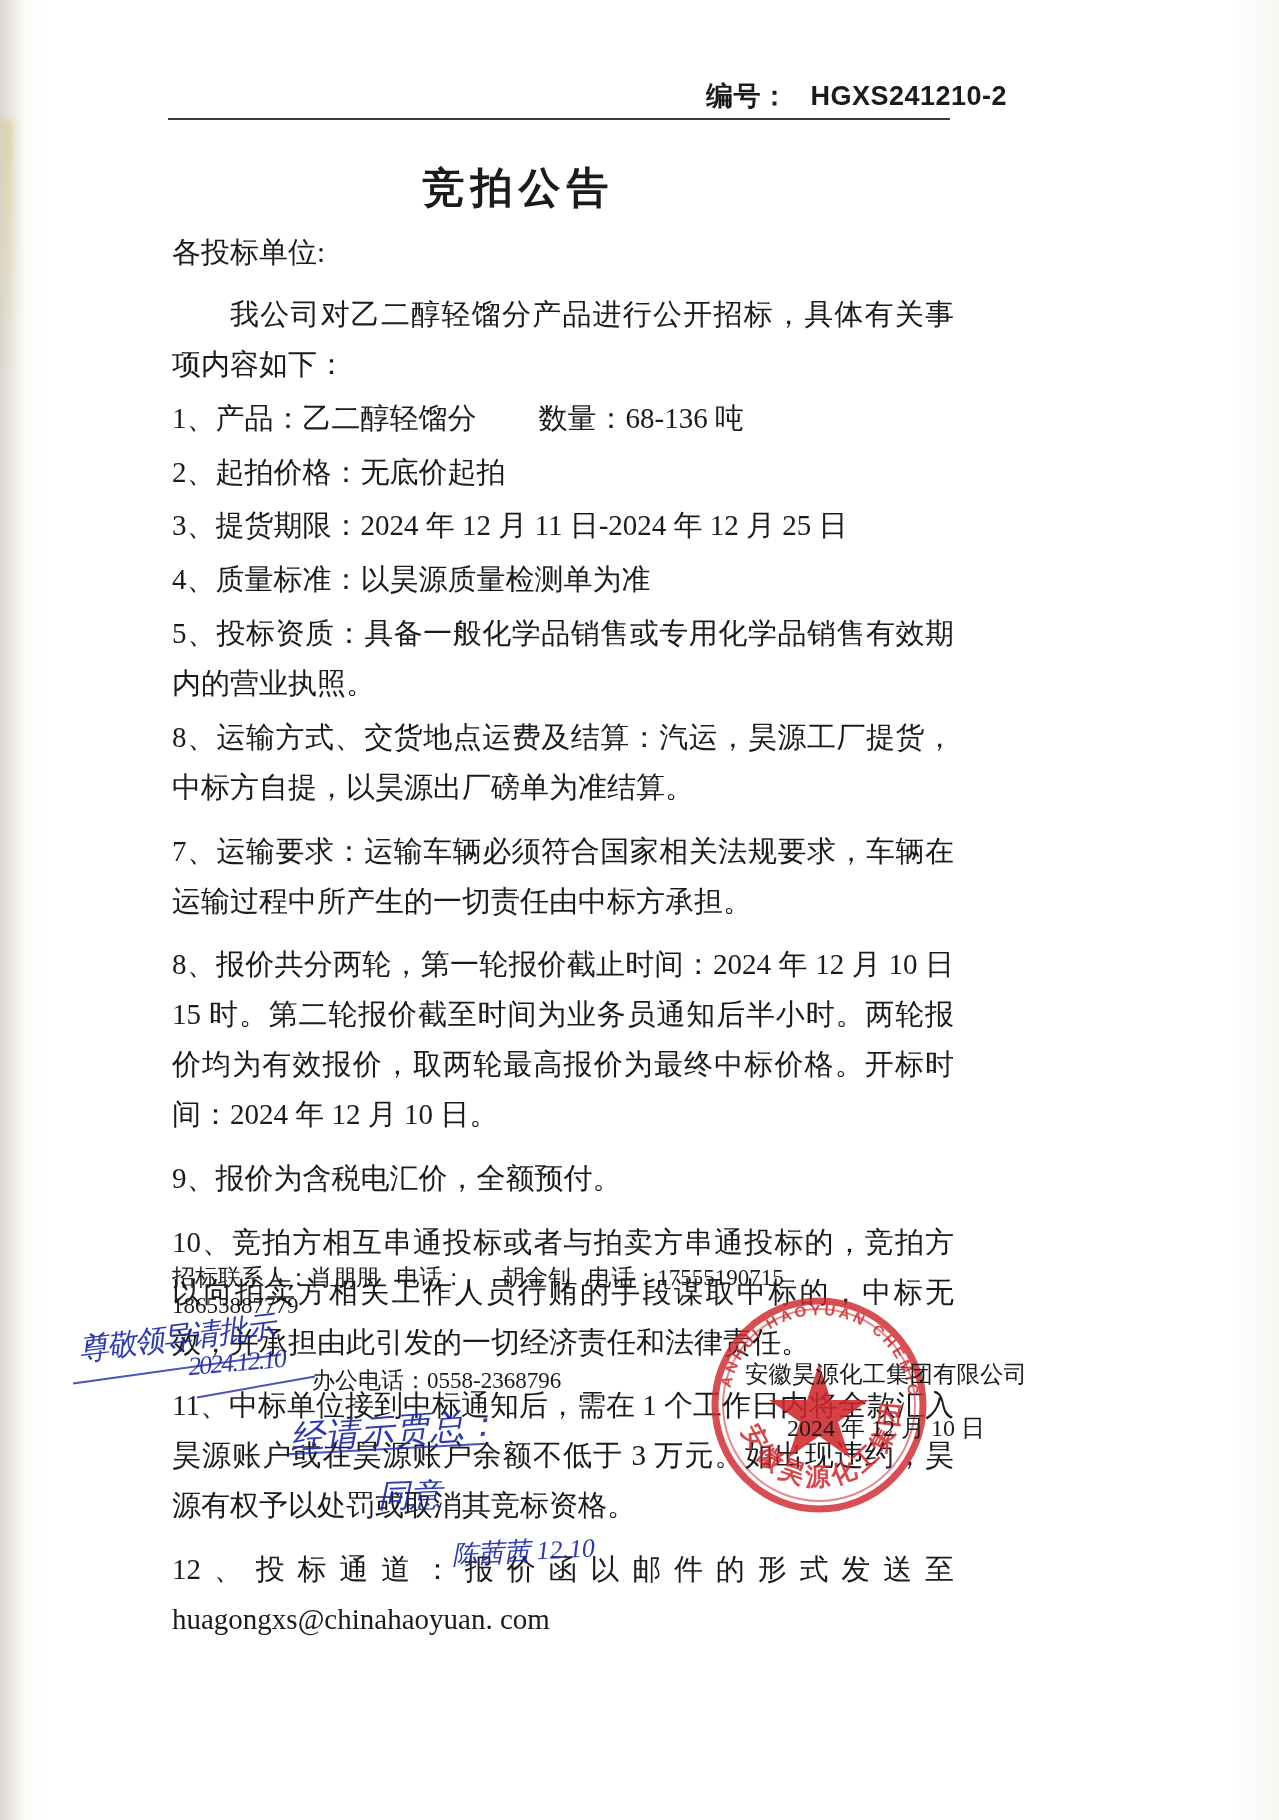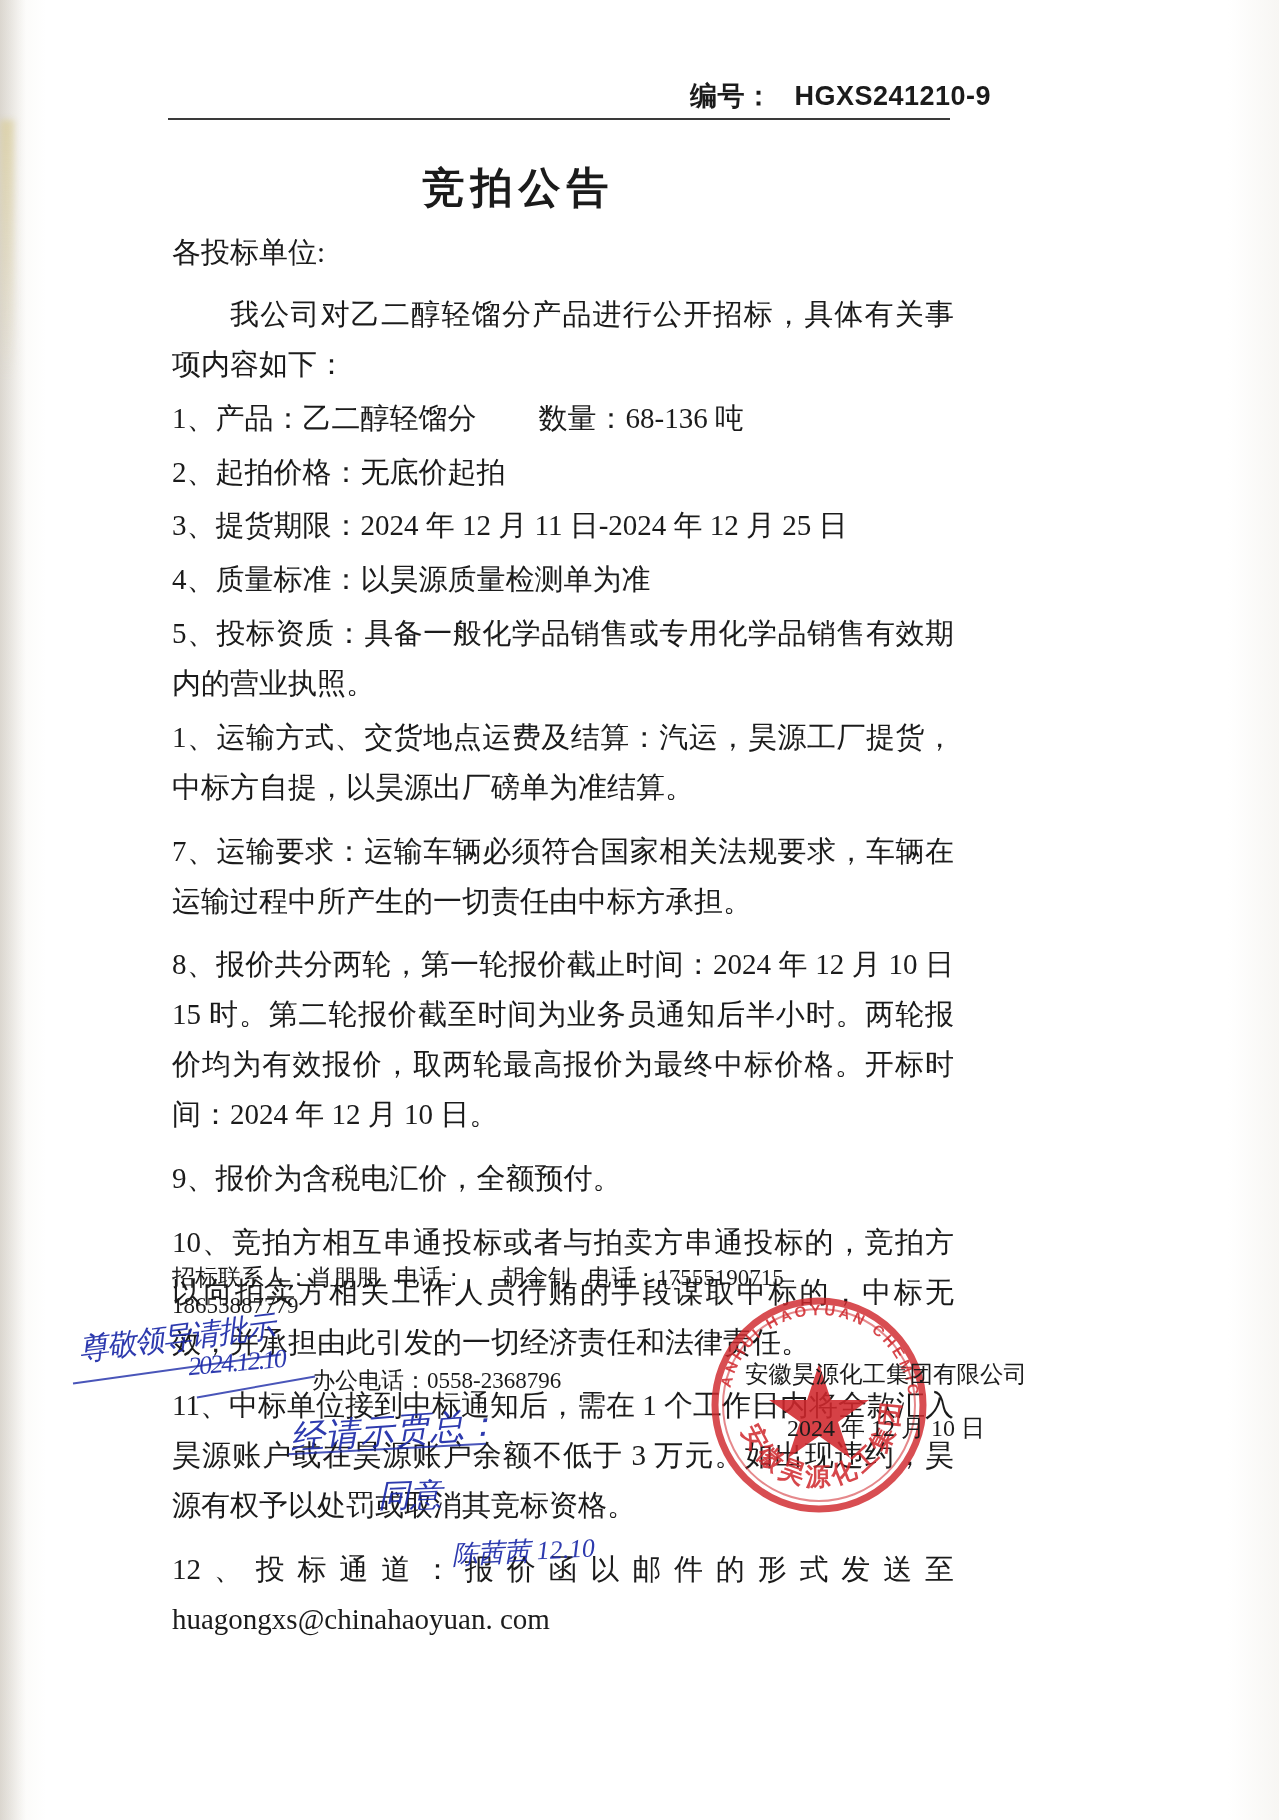--- a/index.html
+++ b/index.html
@@ -29,21 +29,21 @@
   }
   .content{position:absolute;left:0;top:0;width:1279px;height:1820px;}
 
   
   .doc-number{
     position:absolute;left:690px;top:78px;
     font-family:"Liberation Sans","DejaVu Sans",sans-serif;
     font-weight:bold;font-size:27px;letter-spacing:.5px;
     white-space:nowrap;
   }
-  .doc-number .label{margin-right:22px;}
+  .doc-number .label{margin-right:22px;margin-left:16px;}
   .rule{
     position:absolute;left:168px;top:118px;width:782px;height:0;
     border-top:2px solid #3a3a3a;
   }
 
   
   .title{
     position:absolute;left:0;top:160px;width:1037px;
     text-align:center;
     font-family:"Liberation Serif","DejaVu Serif",serif;
@@ -116,38 +116,38 @@
 </head>
 <body>
 
 <div class="page"></div>
 <div class="scan-shadow-left"></div>
 <div class="scan-blotch"></div>
 
 <div class="content">
 
   <div class="doc-number">
-    <span class="label">编号：</span><span>HGXS241210-9</span>
+    <span class="label">编号：</span><span>HGXS241210-2</span>
   </div>
   <div class="rule"></div>
 
   <div class="title">竞拍公告</div>
 
   <div class="body">
     <p class="salutation">各投标单位:</p>
     <p class="lead">我公司对乙二醇轻馏分产品进行公开招标，具体有关事项内容如下：</p>
 
     <p class="clause gap-sm">
       <span>1、产品：乙二醇轻馏分</span><span class="qty">数量：68-136 吨</span>
     </p>
     <p class="clause gap-sm">2、起拍价格：无底价起拍</p>
     <p class="clause gap-sm">3、提货期限：2024 年 12 月 11 日-2024 年 12 月 25 日</p>
     <p class="clause gap-sm">4、质量标准：以昊源质量检测单为准</p>
     <p class="clause gap-sm">5、投标资质：具备一般化学品销售或专用化学品销售有效期内的营业执照。</p>
-    <p class="clause gap-sm">1、运输方式、交货地点运费及结算：汽运，昊源工厂提货，中标方自提，以昊源出厂磅单为准结算。</p>
+    <p class="clause gap-sm">8、运输方式、交货地点运费及结算：汽运，昊源工厂提货，中标方自提，以昊源出厂磅单为准结算。</p>
     <p class="clause gap">7、运输要求：运输车辆必须符合国家相关法规要求，车辆在运输过程中所产生的一切责任由中标方承担。</p>
     <p class="clause gap">8、报价共分两轮，第一轮报价截止时间：2024 年 12 月 10 日 15 时。第二轮报价截至时间为业务员通知后半小时。两轮报价均为有效报价，取两轮最高报价为最终中标价格。开标时间：2024 年 12 月 10 日。</p>
     <p class="clause gap">9、报价为含税电汇价，全额预付。</p>
     <p class="clause gap">10、竞拍方相互串通投标或者与拍卖方串通投标的，竞拍方以向拍卖方相关工作人员行贿的手段谋取中标的，中标无效，并承担由此引发的一切经济责任和法律责任。</p>
     <p class="clause gap">11、中标单位接到中标通知后，需在 1 个工作日内将全款汇入昊源账户或在昊源账户余额不低于 3 万元。如出现违约，昊源有权予以处罚或取消其竞标资格。</p>
     <p class="clause gap">
       <span>12、投标通道：报价函以邮件的形式发送至 </span><span class="email">huagongxs@chinahaoyuan. com</span>
     </p>
   </div>
 

